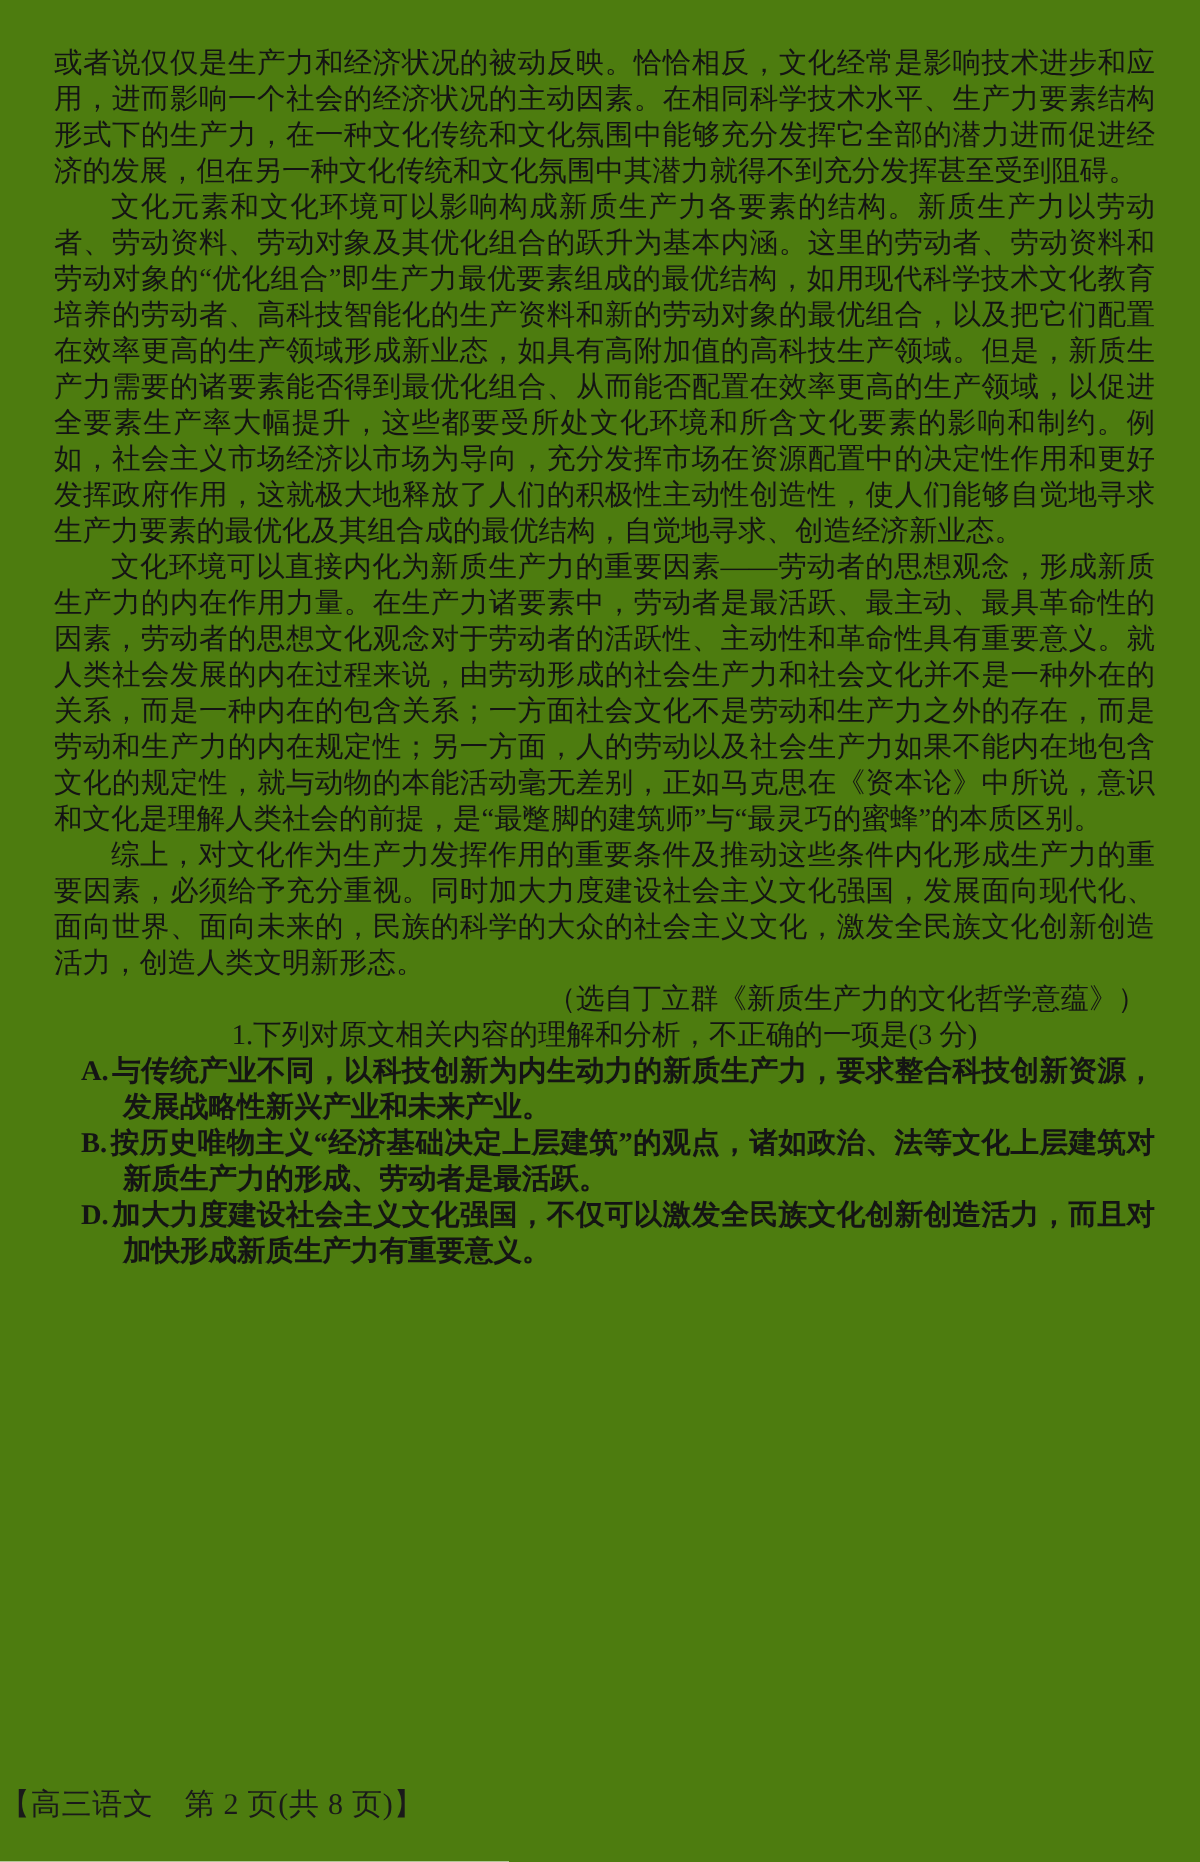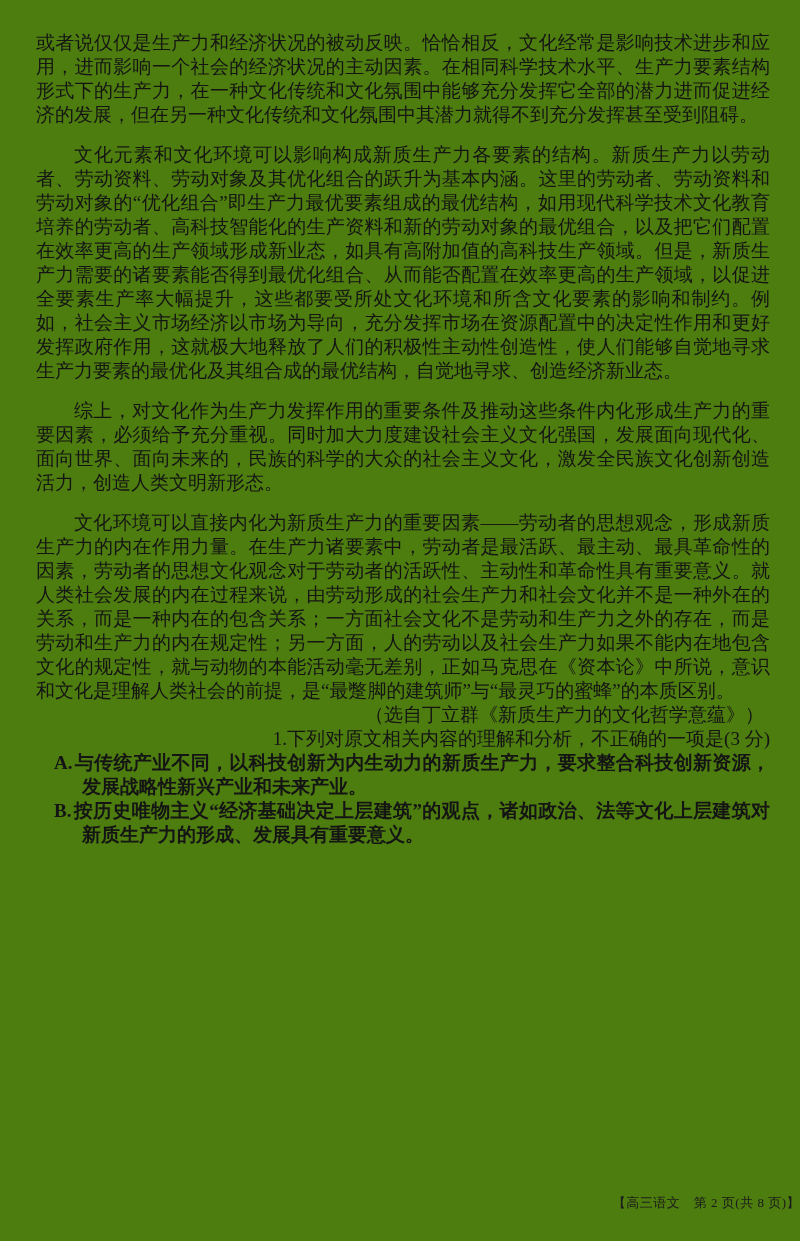--- a/index.html
+++ b/index.html
@@ -11,63 +11,65 @@
     margin: 0 auto;
     background: #4d7c0f;
     color: #141414;
     font-family: "Liberation Serif", "DejaVu Serif", serif;
     font-size: 19px;
     line-height: 24px;
     padding: 31px 30px 0 36px;
     overflow: hidden;
   }
   .passage p.para { text-align: justify; }
-  .passage p.para.indent { text-indent: 2em; margin-top: 16px; }
+  .passage p.para.indent { text-indent: 2em; }
   .attribution {
     text-align: right;
     padding-right: 6px;
+    font-family: Liberation Mono, monospace;
   }
-  .question-stem { text-align: right; }
+  .question-stem { text-align: center; }
   .option {
     padding-left: 46px;
     text-indent: -28px;
     text-align: justify;
     font-weight: bold;
   }
   .option .opt-label { margin-right: 2px; }
   .footer {
     position: absolute;
     left: 0;
     right: 0;
     bottom: 26px;
-    text-align: right;
-    font-size: 13px;
+    text-align: left;
+    font-size: 20px;
     color: #1a1a1a;
     letter-spacing: 0.5px;
   }
 </style>
 </head>
 <body>
 
 <div class="page">
 
   <div class="passage">
     <p class="para">或者说仅仅是生产力和经济状况的被动反映。恰恰相反，文化经常是影响技术进步和应用，进而影响一个社会的经济状况的主动因素。在相同科学技术水平、生产力要素结构形式下的生产力，在一种文化传统和文化氛围中能够充分发挥它全部的潜力进而促进经济的发展，但在另一种文化传统和文化氛围中其潜力就得不到充分发挥甚至受到阻碍。</p>
     <p class="para indent">文化元素和文化环境可以影响构成新质生产力各要素的结构。新质生产力以劳动者、劳动资料、劳动对象及其优化组合的跃升为基本内涵。这里的劳动者、劳动资料和劳动对象的“优化组合”即生产力最优要素组成的最优结构，如用现代科学技术文化教育培养的劳动者、高科技智能化的生产资料和新的劳动对象的最优组合，以及把它们配置在效率更高的生产领域形成新业态，如具有高附加值的高科技生产领域。但是，新质生产力需要的诸要素能否得到最优化组合、从而能否配置在效率更高的生产领域，以促进全要素生产率大幅提升，这些都要受所处文化环境和所含文化要素的影响和制约。例如，社会主义市场经济以市场为导向，充分发挥市场在资源配置中的决定性作用和更好发挥政府作用，这就极大地释放了人们的积极性主动性创造性，使人们能够自觉地寻求生产力要素的最优化及其组合成的最优结构，自觉地寻求、创造经济新业态。</p>
+    <p class="para indent">文化环境可以直接内化为新质生产力的重要因素——劳动者的思想观念，形成新质生产力的内在作用力量。在生产力诸要素中，劳动者是最活跃、最主动、最具革命性的因素，劳动者的思想文化观念对于劳动者的活跃性、主动性和革命性具有重要意义。就人类社会发展的内在过程来说，由劳动形成的社会生产力和社会文化并不是一种外在的关系，而是一种内在的包含关系；一方面社会文化不是劳动和生产力之外的存在，而是劳动和生产力的内在规定性；另一方面，人的劳动以及社会生产力如果不能内在地包含文化的规定性，就与动物的本能活动毫无差别，正如马克思在《资本论》中所说，意识和文化是理解人类社会的前提，是“最蹩脚的建筑师”与“最灵巧的蜜蜂”的本质区别。</p>
     <p class="para indent">综上，对文化作为生产力发挥作用的重要条件及推动这些条件内化形成生产力的重要因素，必须给予充分重视。同时加大力度建设社会主义文化强国，发展面向现代化、面向世界、面向未来的，民族的科学的大众的社会主义文化，激发全民族文化创新创造活力，创造人类文明新形态。</p>
-    <p class="para indent">文化环境可以直接内化为新质生产力的重要因素——劳动者的思想观念，形成新质生产力的内在作用力量。在生产力诸要素中，劳动者是最活跃、最主动、最具革命性的因素，劳动者的思想文化观念对于劳动者的活跃性、主动性和革命性具有重要意义。就人类社会发展的内在过程来说，由劳动形成的社会生产力和社会文化并不是一种外在的关系，而是一种内在的包含关系；一方面社会文化不是劳动和生产力之外的存在，而是劳动和生产力的内在规定性；另一方面，人的劳动以及社会生产力如果不能内在地包含文化的规定性，就与动物的本能活动毫无差别，正如马克思在《资本论》中所说，意识和文化是理解人类社会的前提，是“最蹩脚的建筑师”与“最灵巧的蜜蜂”的本质区别。</p>
     <p class="attribution">（选自丁立群《新质生产力的文化哲学意蕴》）</p>
   </div>
 
   <div class="questions">
 
     <div class="question">
       <p class="question-stem">1.下列对原文相关内容的理解和分析，不正确的一项是(3 分)</p>
       <p class="option"><span class="opt-label">A.</span><span class="opt-text">与传统产业不同，以科技创新为内生动力的新质生产力，要求整合科技创新资源，发展战略性新兴产业和未来产业。</span></p>
-      <p class="option"><span class="opt-label">B.</span><span class="opt-text">按历史唯物主义“经济基础决定上层建筑”的观点，诸如政治、法等文化上层建筑对新质生产力的形成、发展具有重要意义。</span></p>
+      <p class="option"><span class="opt-label">B.</span><span class="opt-text">按历史唯物主义“经济基础决定上层建筑”的观点，诸如政治、法等文化上层建筑对新质生产力的形成、劳动者是最活跃。</span></p>
+      <p class="option"><span class="opt-label">D.</span><span class="opt-text">加大力度建设社会主义文化强国，不仅可以激发全民族文化创新创造活力，而且对加快形成新质生产力有重要意义。</span></p>
     </div>
 
 
   </div>
 
   <div class="footer">【高三语文　第 2 页(共 8 页)】</div>
 
 </div>
 
 </body></html>

